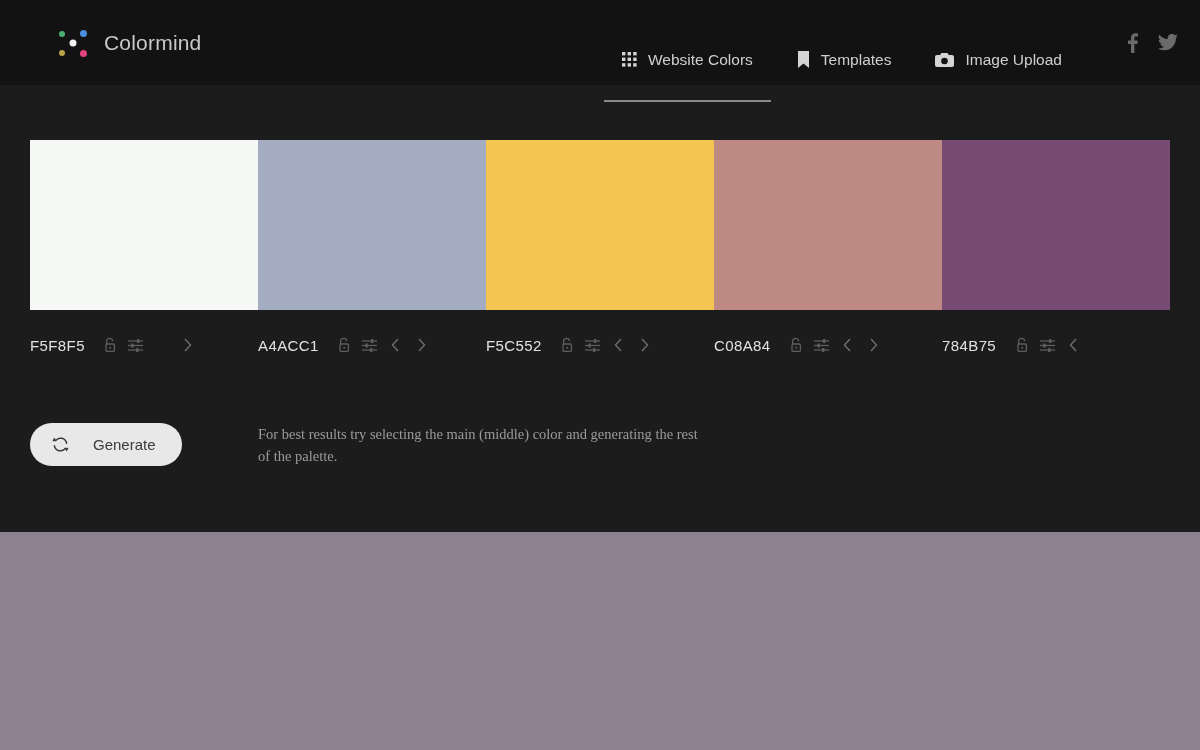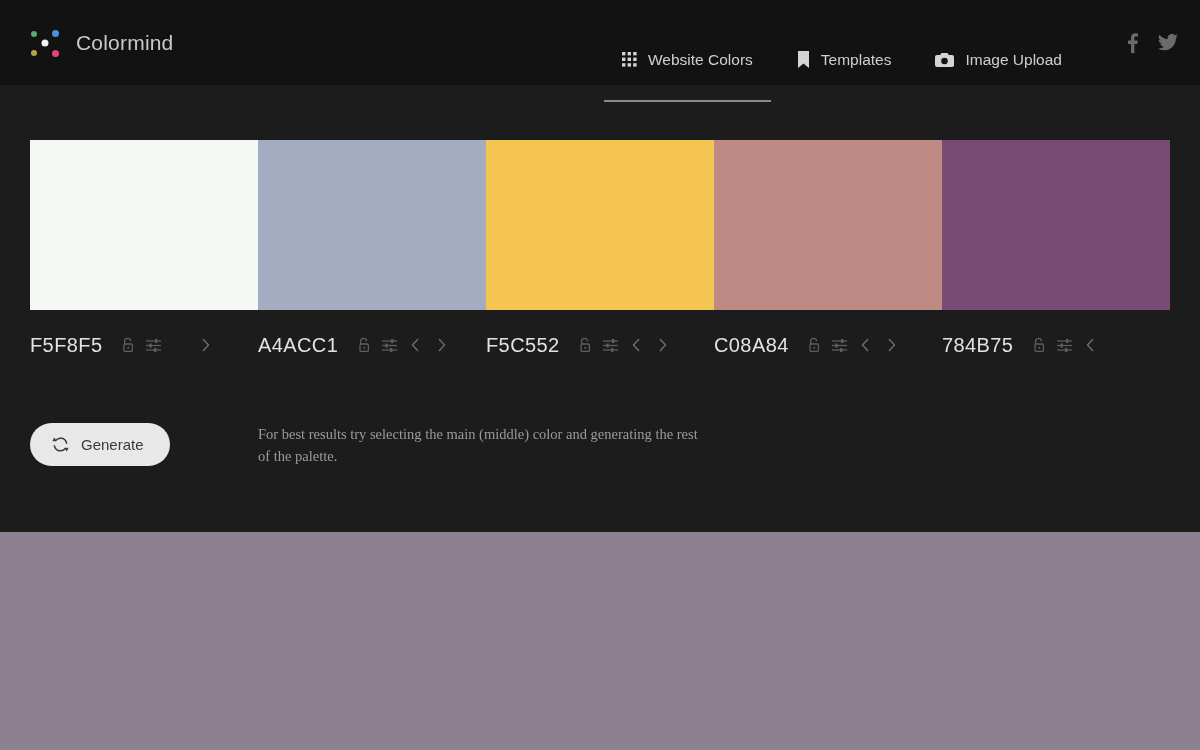--- a/index.html
+++ b/index.html
@@ -10,20 +10,21 @@
     overflow:hidden;
   }
 
   
   .header {
     position:relative;
     height:85px;
     background:#121212;
     display:flex;
     align-items:center;
+    padding-left:28px;
   }
   .brand {
     display:flex; align-items:center; gap:14px;
     margin-left:28px;
   }
   .logo-mark {
     position:relative; width:34px; height:34px;
   }
   .logo-mark .dot { position:absolute; border-radius:50%; }
   .logo-mark .d-green  { width:6px; height:6px; left:3px;  top:5px;  background:#4caf72; }
@@ -59,38 +60,38 @@
   
   .palette-wrap { padding:55px 30px 0 30px; }
   .swatch-row { display:flex; height:170px; }
   .swatch { flex:1; }
 
   .labels-row { display:flex; margin-top:22px; }
   .label-cell {
     flex:1; display:flex; align-items:center; gap:0;
   }
   .hex {
-    color:#e2e2e2; font-size:20px; letter-spacing:.4px;
+    color:#e2e2e2; font-size:15px; letter-spacing:.4px;
     margin-right:12px; white-space:nowrap;
   }
   .ctl {
     width:26px; height:26px;
     display:flex; align-items:center; justify-content:center;
     color:#5e5e5e; cursor:pointer;
   }
   .ctl.chev { color:#6e6e6e; }
   .ctl.hidden { visibility:hidden; }
 
   
   .action-row {
     display:flex; margin:65px 30px 0 30px; align-items:flex-start;
   }
   .gen-col { width:228px; flex:none; }
   .gen-btn {
-    display:inline-flex; align-items:center; gap:12px;
+    display:inline-flex; align-items:center; gap:24px;
     background:#e8e8e8; color:#3b3b3b;
     border:none; border-radius:24px;
     padding:13px 26px 13px 22px;
     font-family:"Liberation Sans", sans-serif;
     font-size:15px; cursor:pointer;
   }
   .gen-btn .gen-ico { display:flex; align-items:center; }
   .blurb {
     width:455px; color:#9b9b9b; font-size:14.5px; line-height:1.55;
     flex:none;

